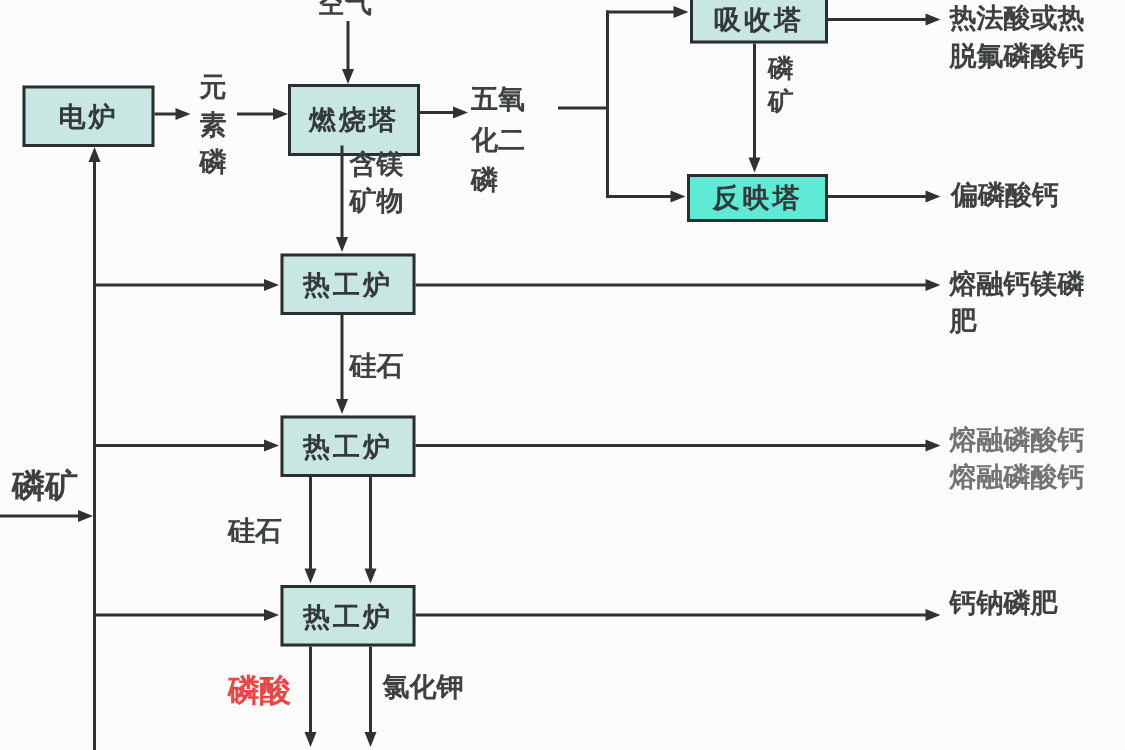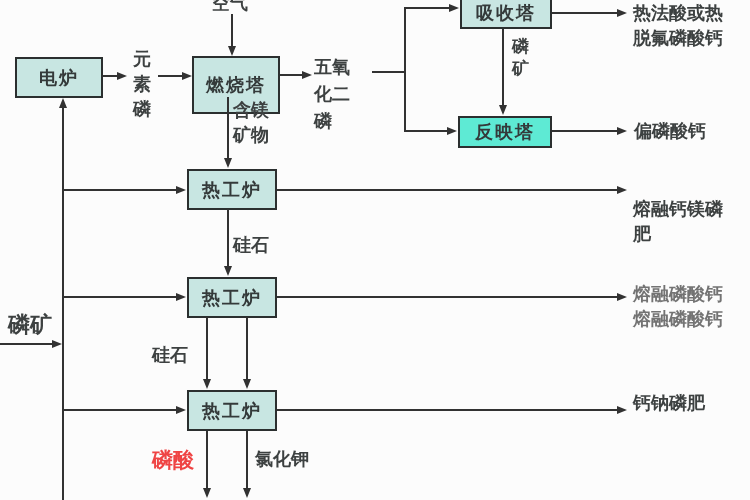--- a/index.html
+++ b/index.html
@@ -58,21 +58,21 @@
   }
   .flabel div{line-height:inherit;}
 </style>
 </head>
 <body>
 
 <div id="stage" style="background: rgb(252, 252, 252);">
     <div class="node" style="left: 15px; top: 57px; width: 88px; height: 41px; background: rgb(200, 230, 226); border-color: rgb(43, 47, 47);">
       <span>电炉</span>
     </div>
-    <div class="node" style="left: 192px; top: 56px; width: 88px; height: 58px; background: rgb(200, 230, 226); border-color: rgb(43, 47, 47);">
+    <div class="node" style="left: 192px; top: 56px; width: 88px; height: 48px; background: rgb(200, 230, 226); border-color: rgb(43, 47, 47);">
       <span>燃烧塔</span>
     </div>
     <div class="node" style="left: 460px; top: -4px; width: 92px; height: 33px; background: rgb(200, 230, 226); border-color: rgb(43, 47, 47);">
       <span>吸收塔</span>
     </div>
     <div class="node" style="left: 458px; top: 116px; width: 94px; height: 32px; background: #5eead4; border-color: rgb(43, 47, 47);">
       <span>反映塔</span>
     </div>
     <div class="node" style="left: 187px; top: 169px; width: 90px; height: 41px; background: rgb(200, 230, 226); border-color: rgb(43, 47, 47);">
       <span>热工炉</span>
@@ -152,21 +152,21 @@
       <div>磷</div>
       <div>矿</div>
     </div>
     <div class="flabel" style="left: 633px; top: 0px; font-size: 18px; line-height: 25px; color: rgb(61, 65, 65);">
       <div>热法酸或热</div>
       <div>脱氟磷酸钙</div>
     </div>
     <div class="flabel" style="left: 634px; top: 119px; font-size: 18px; line-height: 24px; color: rgb(61, 65, 65);">
       <div>偏磷酸钙</div>
     </div>
-    <div class="flabel" style="left: 633px; top: 177px; font-size: 18px; line-height: 25px; color: rgb(61, 65, 65); margin-top: 19px;">
+    <div class="flabel" style="left: 633px; top: 177px; font-size: 18px; line-height: 25px; color: rgb(61, 65, 65);">
       <div>熔融钙镁磷</div>
       <div>肥</div>
     </div>
     <div class="flabel" style="left: 233px; top: 233px; font-size: 18px; line-height: 24px; color: rgb(61, 65, 65);">
       <div>硅石</div>
     </div>
     <div class="flabel" style="left: 633px; top: 281px; font-size: 18px; line-height: 25px; color: #737373;">
       <div>熔融磷酸钙</div>
       <div>熔融磷酸钙</div>
     </div>

